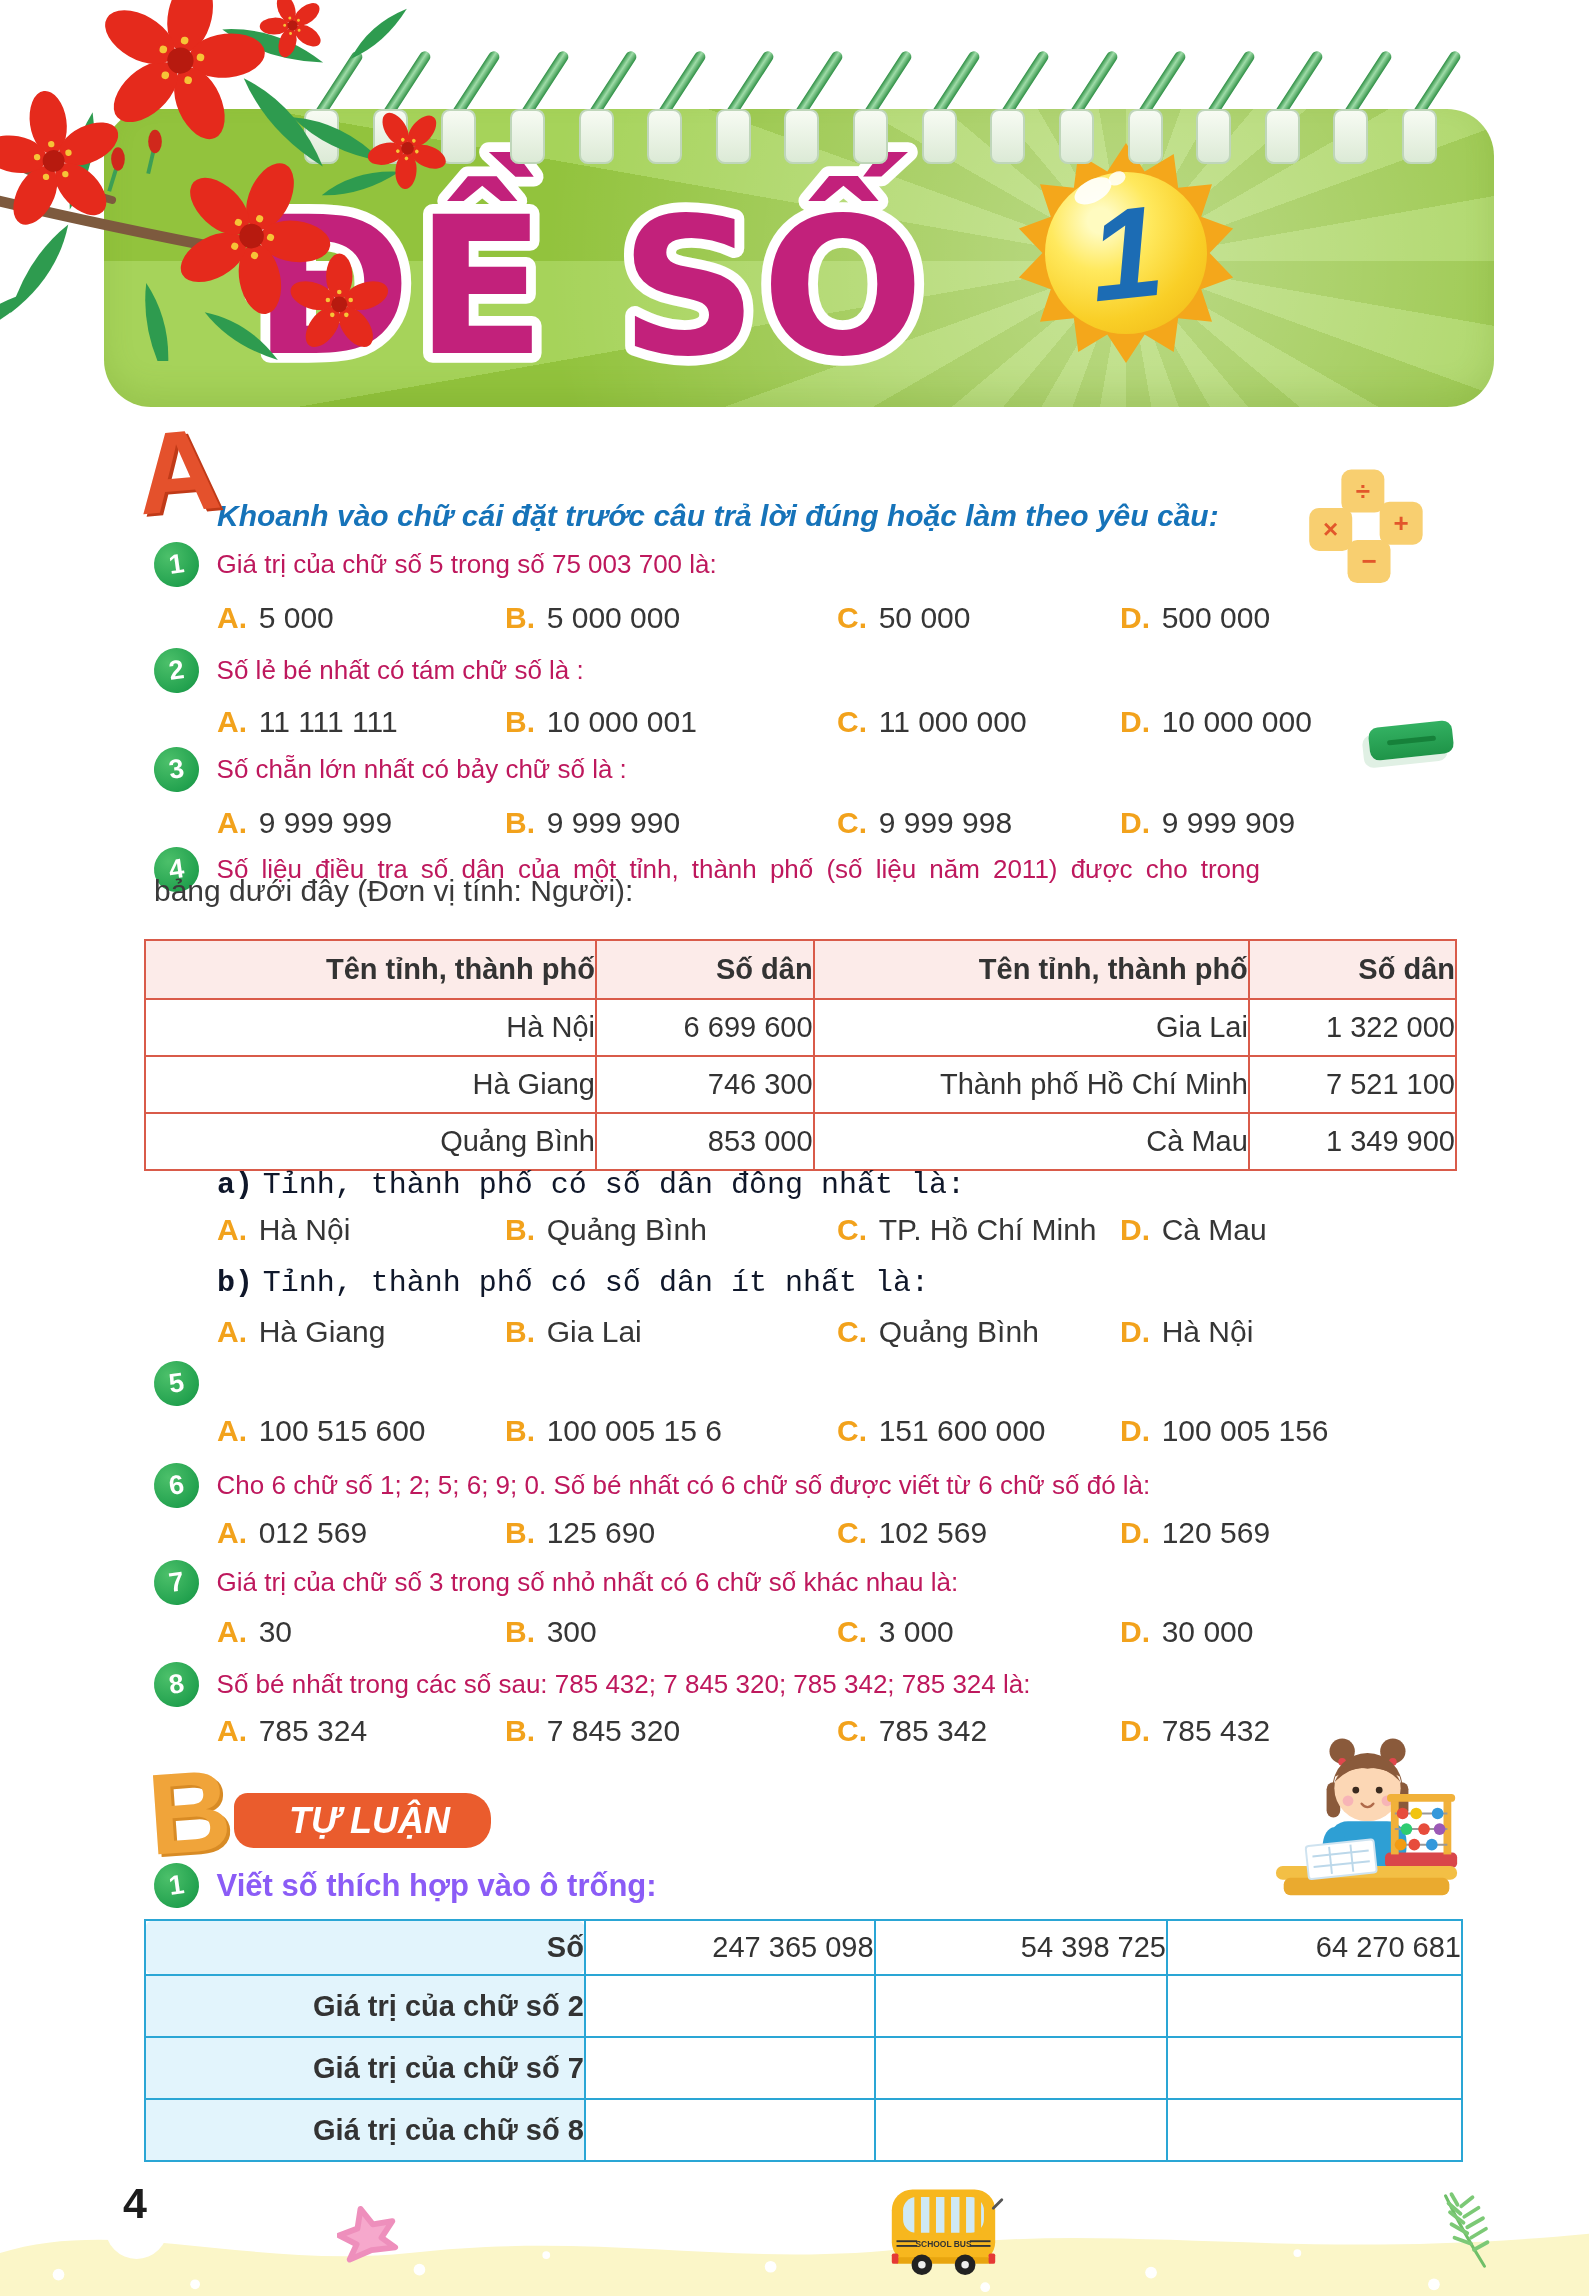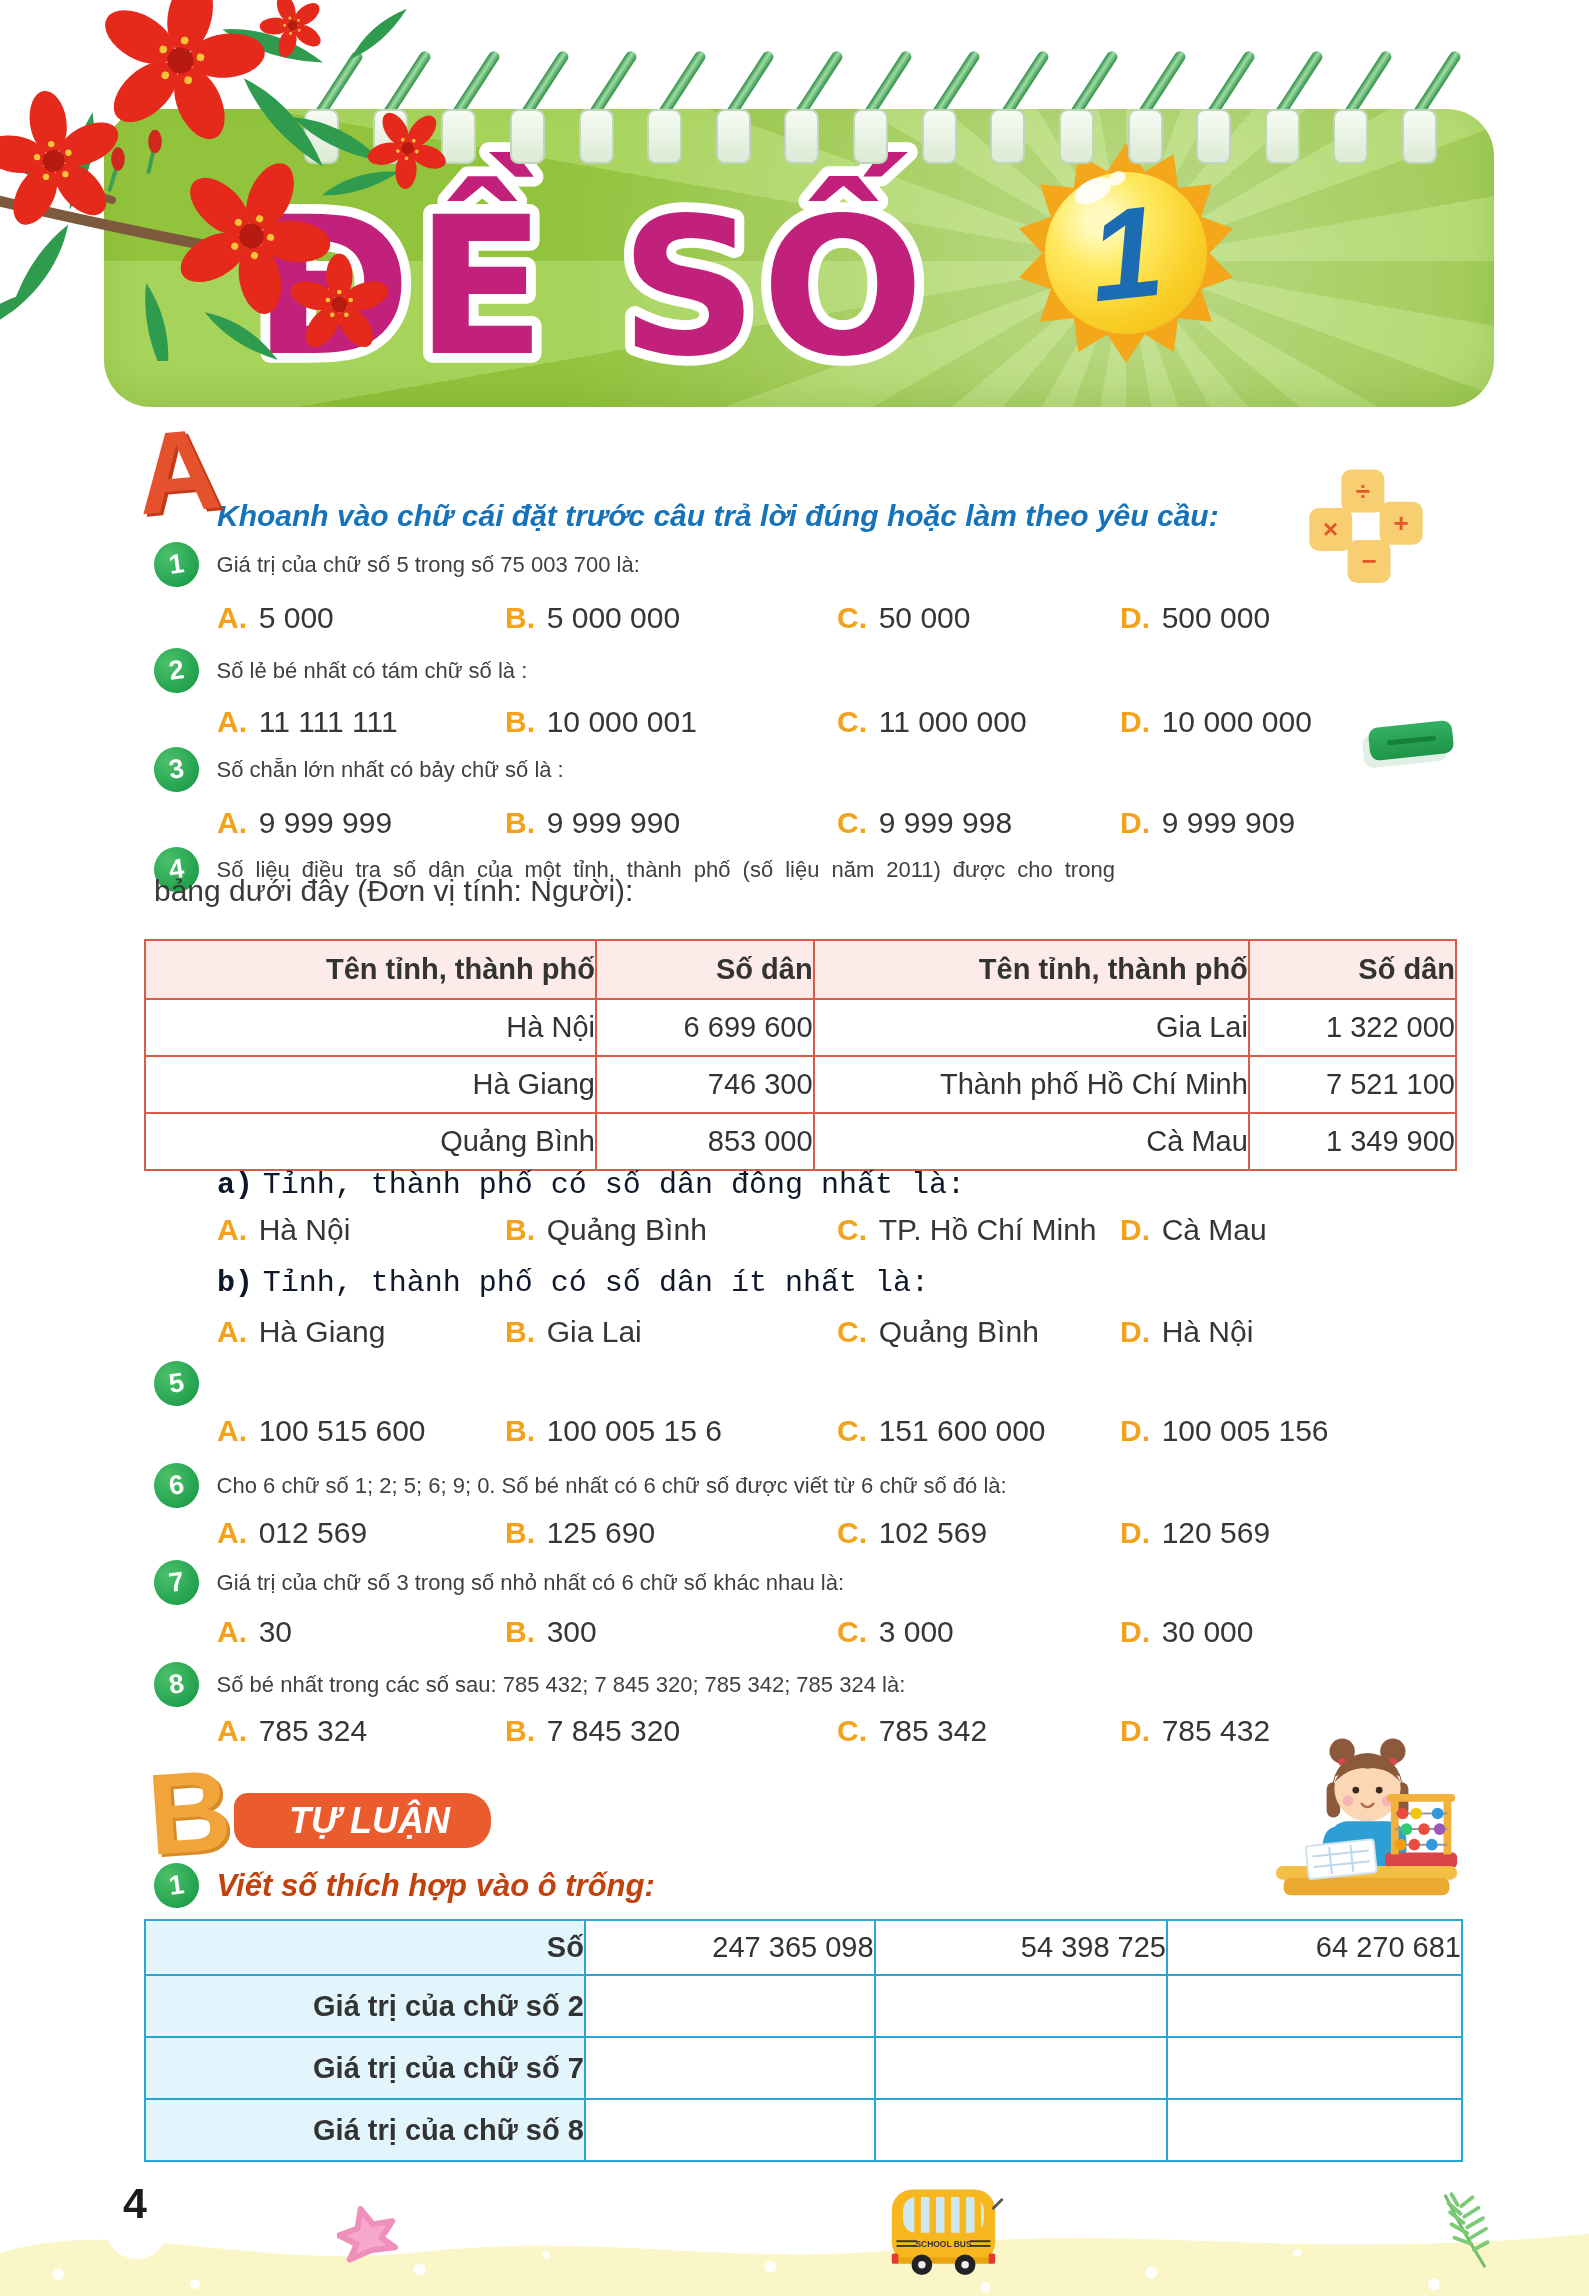--- a/index.html
+++ b/index.html
@@ -49,23 +49,23 @@
   #badgeA{left:222px;top:427px;height:60px;background:#1e89a0;font-size:36px;padding:0 41px 0 55px;}
   #badgeB{left:234px;top:1793px;height:55px;background:#ea5c2d;font-size:36px;padding:0 41px 0 55px;}
 
   
   .instruction{position:absolute;left:217px;top:499px;font-size:30px;font-weight:bold;
     font-style:italic;color:#1673b9;}
   .q{position:absolute;left:154px;display:flex;align-items:center;gap:17.6px;}
   .qnum{flex:0 0 auto;width:45px;height:45px;border-radius:50%;color:#fff;font-weight:bold;
     font-size:27px;display:flex;align-items:center;justify-content:center;transform:rotate(-8deg);
     background:radial-gradient(circle at 35% 30%,#4cc06a,#23a24f 70%,#168a40);}
-  .qt{font-size:22px;color:#404040;}
+  .qt{font-size:26px;color:#be185d;}
   .wide{word-spacing:5.9px;}
-  .blue{color:#c2410c;font-weight:bold;font-style:italic;font-size:31px;}
+  .blue{color:#8b5cf6;font-weight:bold;font-size:31px;}
   .line2{position:absolute;left:154px;font-size:30px;color:#3a3a3a;}
   .sub{position:absolute;left:217px;font-size:30px;color:#0f172a;font-family:Liberation Mono, monospace;}
   .sub b{margin-right:9.8px;}
   .opts{position:absolute;left:0;width:1590px;height:41px;}
   .opt{position:absolute;display:flex;gap:11.7px;font-size:30px;white-space:nowrap;}
   .opt b{color:#f2a21c;}
   .opt .ov{color:#363636;}
   .oA{left:217px}.oB{left:505px}.oC{left:837px}.oD{left:1120px}
 
   

